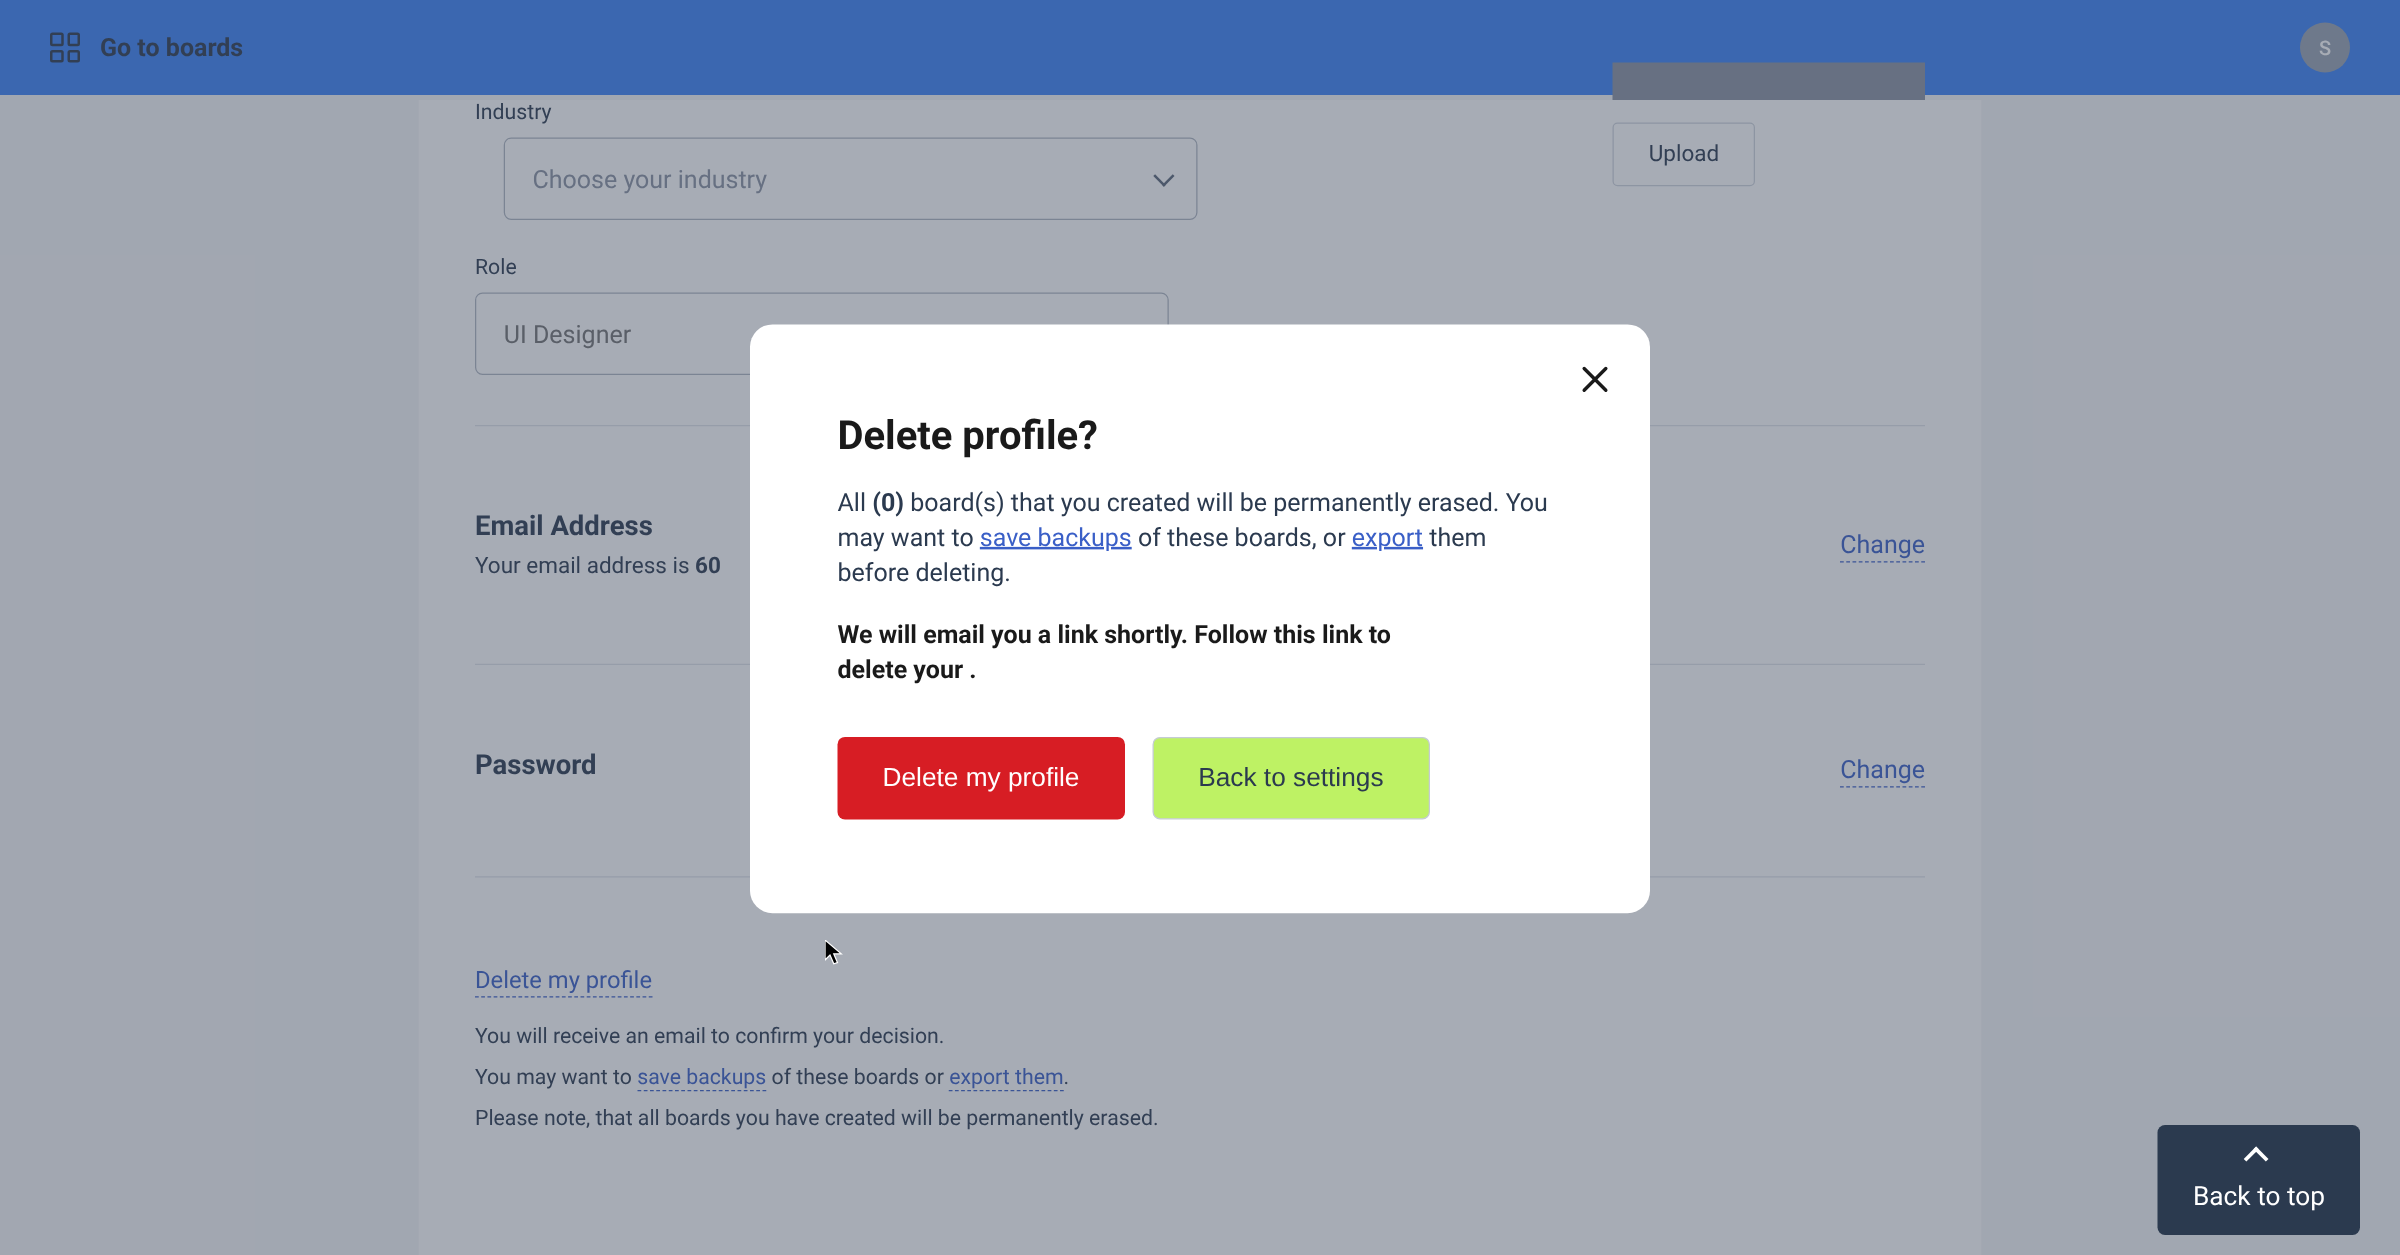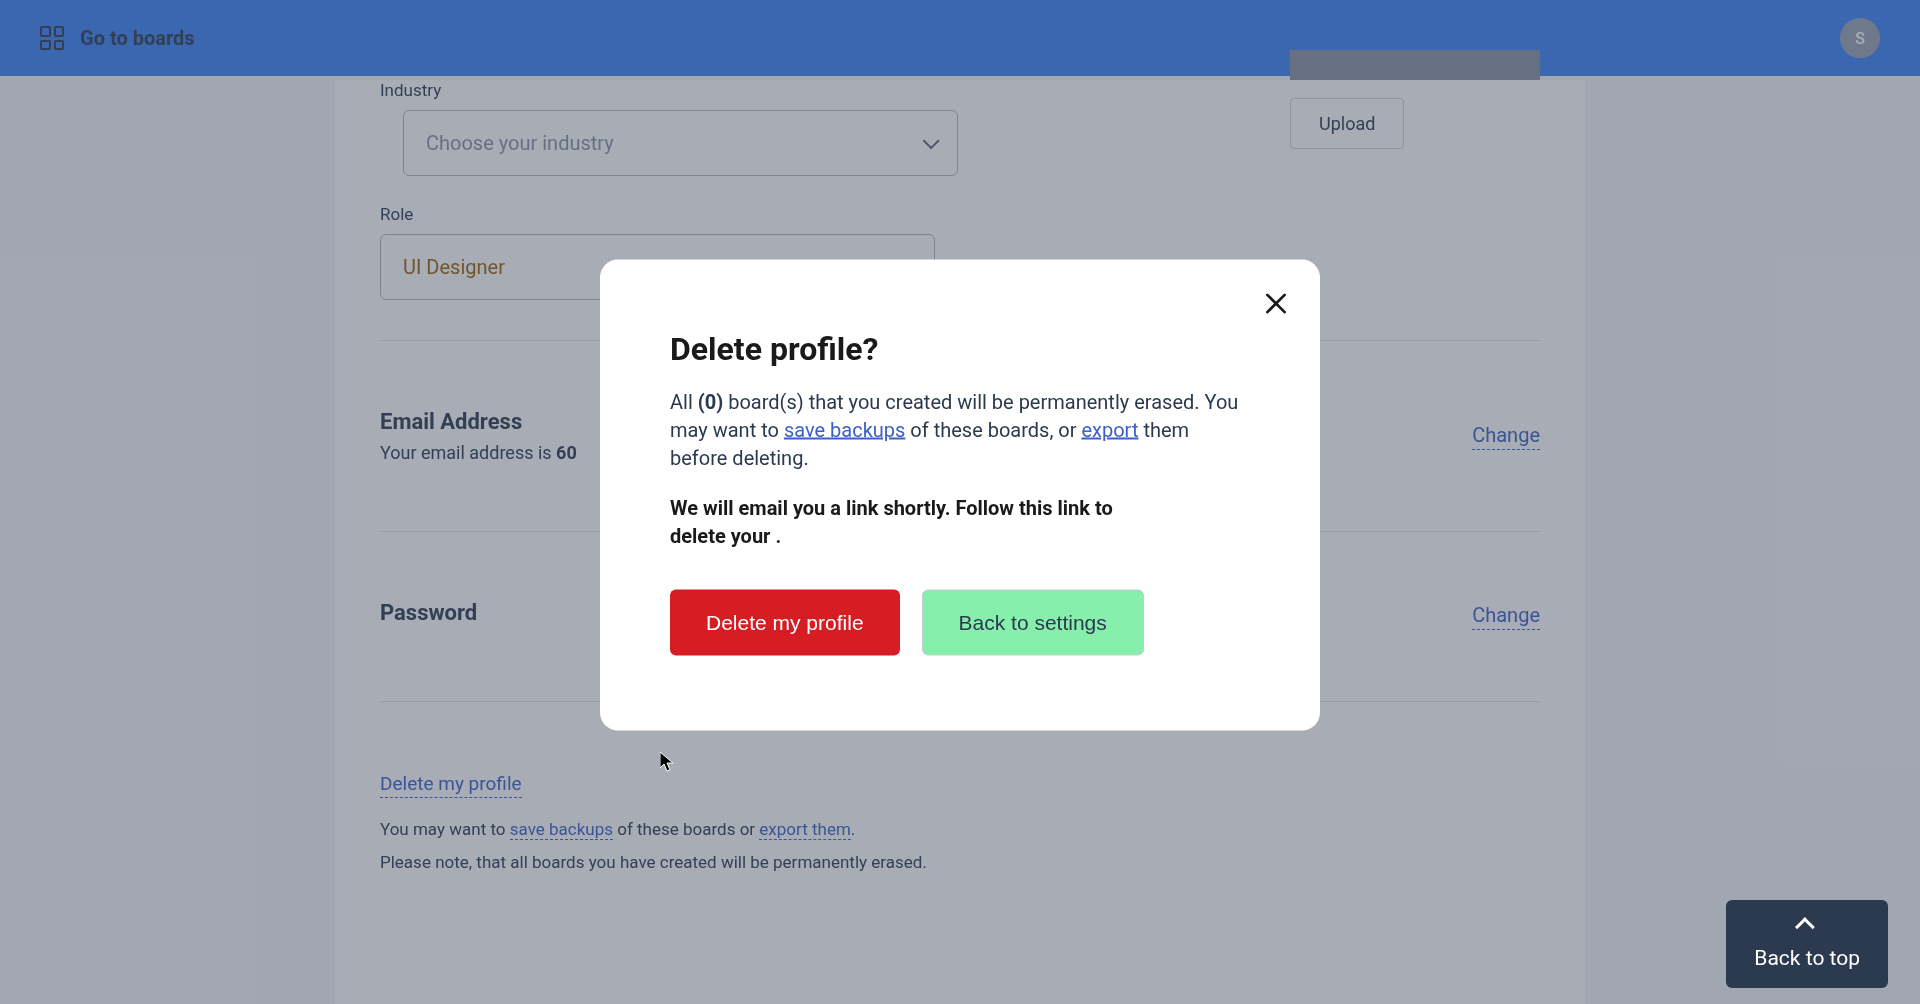--- a/index.html
+++ b/index.html
@@ -97,21 +97,21 @@
     .select-box {
       width: 555px;
       height: 66px;
       border: 1px solid #b0b7c2;
       border-radius: 6px;
       display: flex;
       align-items: center;
       justify-content: space-between;
       padding: 0 22px;
       font-size: 20px;
-      color: #a16207;
+      color: #737373;
       background: #fff;
     }
     
     .select-box.placeholder {
       color: #8a93a3;
       margin-left: 23px;
     }
     
     .chevron {
       width: 12px;
@@ -288,21 +288,21 @@
       background: #d71d24;
       color: #fff;
       border: none;
       border-radius: 6px;
       padding: 20px 36px;
       font-size: 21px;
       cursor: pointer;
     }
     
     .btn-secondary {
-      background: #86efac;
+      background: #bef264;
       color: #2b3a4f;
       border: 1px solid #c5cbd5;
       border-radius: 6px;
       padding: 20px 36px;
       font-size: 21px;
       cursor: pointer;
     }
     
     
     .back-to-top {
@@ -397,20 +397,21 @@
       <div class="section-left">
         <div class="section-title">Password</div>
       </div>
       <a class="change-link">Change</a>
     </div>
 
     <hr class="divider">
 
     <div class="delete-section">
       <a class="delete-link">Delete my profile</a>
+      <p class="note-text">You will receive an email to confirm your decision.</p>
       <p class="note-text">
         <span>You may want to </span><a class="inline-link">save backups</a><span> of these boards or </span><a class="inline-link">export them</a><span>.</span>
       </p>
       <p class="note-text">Please note, that all boards you have created will be permanently erased.</p>
     </div>
 
   </div>
 </div>
 
 <div class="overlay"></div>

